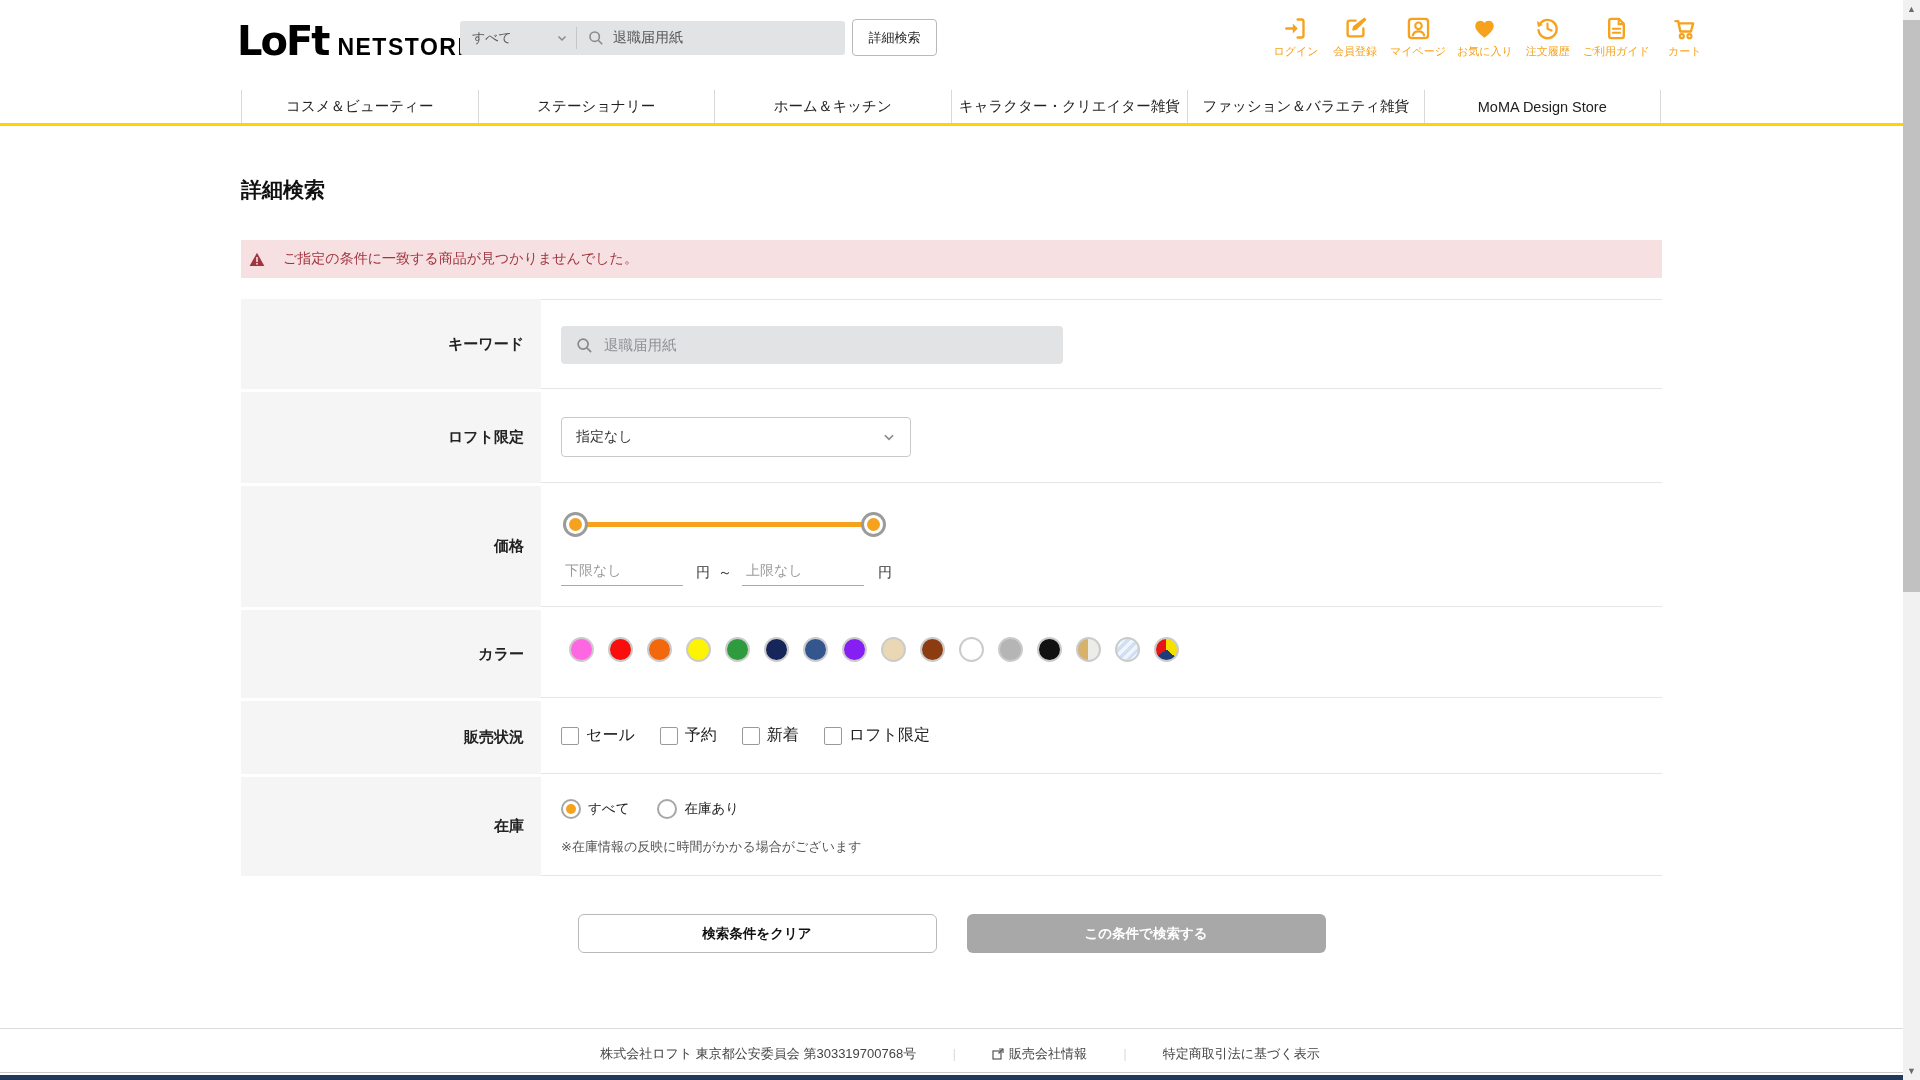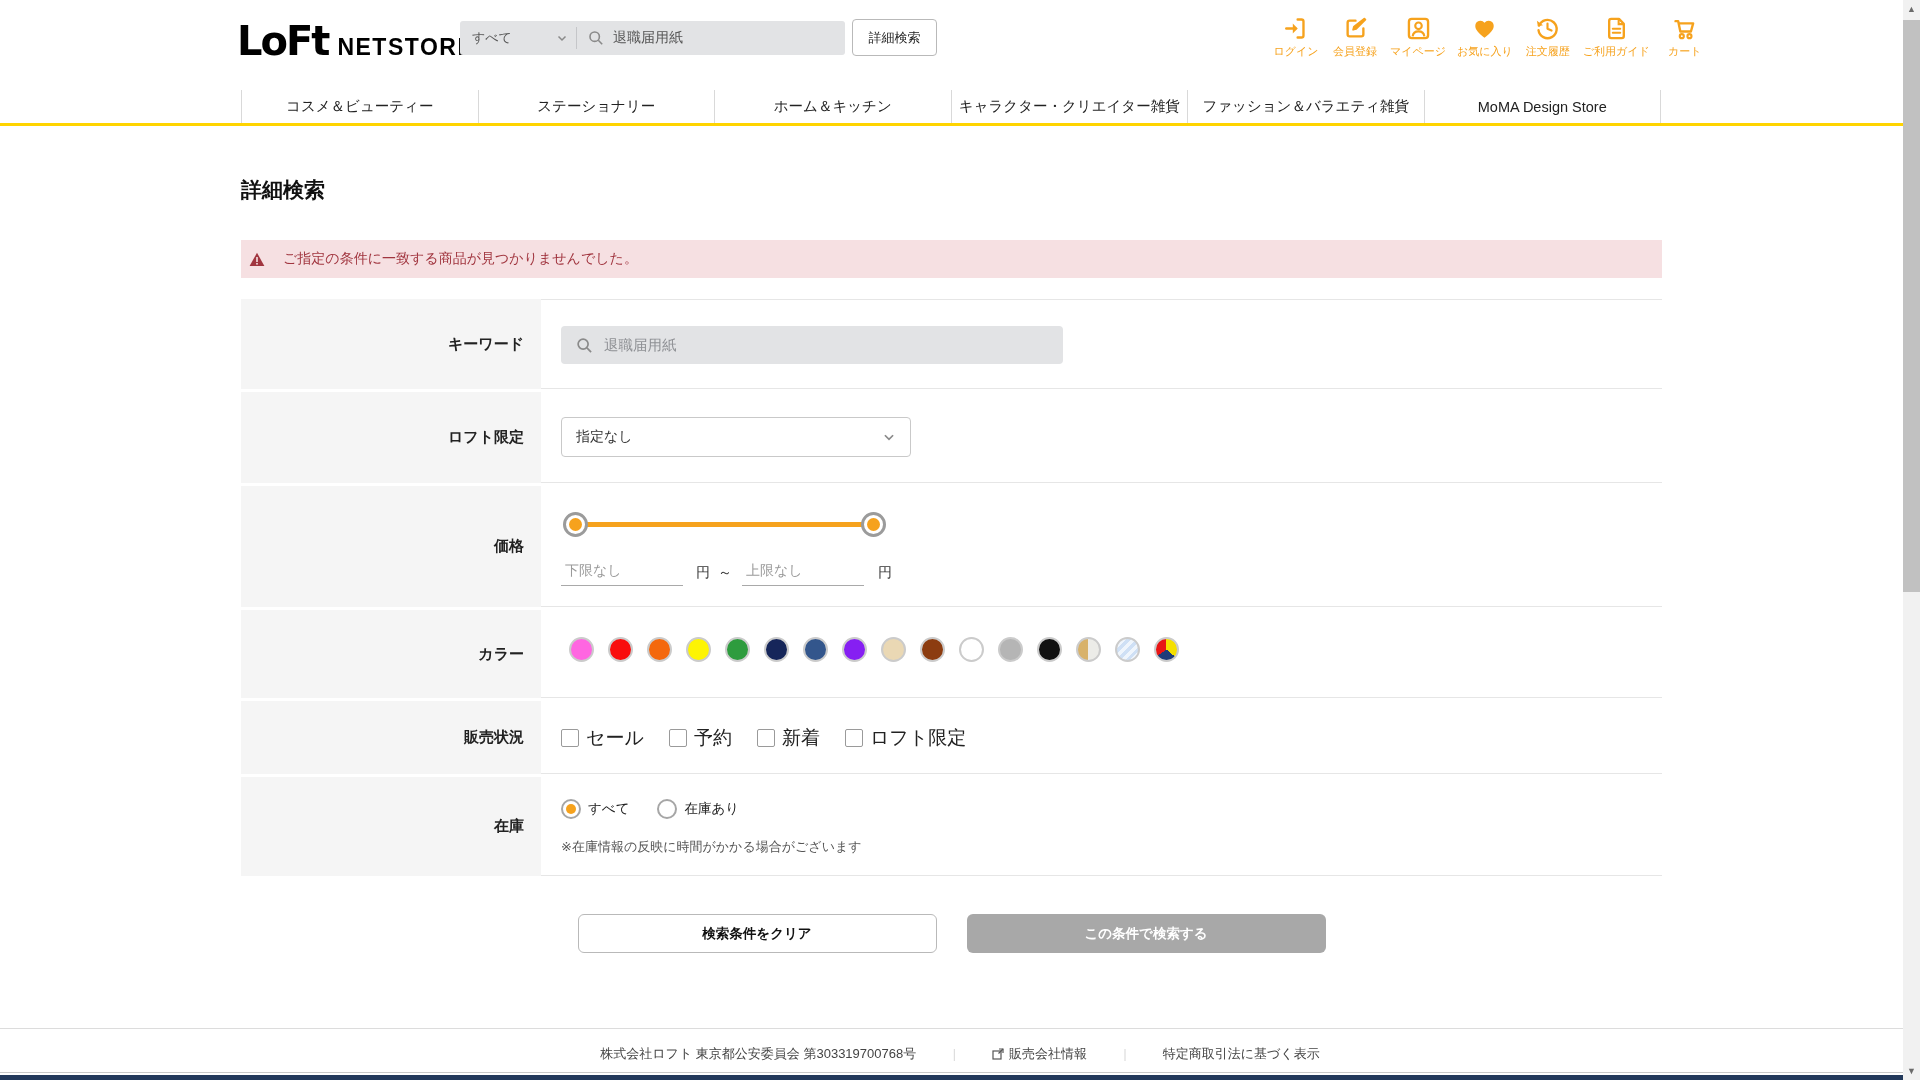--- a/index.html
+++ b/index.html
@@ -52,21 +52,21 @@
   .price-inputs { position:absolute; left:20px; top:76px; display:flex; align-items:flex-end; font-size:14px; color:#333; }
   .pu { width:122px; border-bottom:1px solid #A9A9A9; color:#9A9A9A; font-size:14px; padding:0 2px 5px 4px; cursor:text; }
   .yen1{ margin:0 8px 4px 13px; } .tilde{ margin:0 10px 4px 0; } .yen2{ margin:0 0 4px 14px; }
 
   .swatches { display:flex; gap:14px; margin-top:27px; margin-left:8px; }
   .swatch { width:25px; height:25px; border:2px solid #CBCBCB; border-radius:50%; padding:2px; background-clip:content-box !important; cursor:pointer; }
 
   .checks { display:flex; gap:25px; margin-top:24px; }
   .check { display:flex; align-items:center; cursor:pointer; }
   .box { width:18px; height:18px; border:1.5px solid #9A9A9A; border-radius:2px; background:#fff; }
-  .check span { font-size:19px; color:#222; margin-left:7px; }
+  .check span { font-size:16px; color:#222; margin-left:7px; }
 
   .radios { display:flex; gap:28px; margin-top:22px; }
   .radio { display:flex; align-items:center; cursor:pointer; }
   .rb { width:20px; height:20px; border:2px solid #A6A6A6; border-radius:50%; background:#fff; display:flex; align-items:center; justify-content:center; }
   .rb.on::after { content:""; width:10px; height:10px; border-radius:50%; background:#F6A21D; }
   .radio span { font-size:13.5px; color:#222; margin-left:7px; }
   .stock-note { margin-top:19px; font-size:13px; color:#555; }
 
   .btn-row { margin-top:35px; display:flex; justify-content:center; gap:30px; }
   .btn-clear { width:359px; height:39px; background:#fff; border:1px solid #B9B9B9; border-radius:6px; font-size:13.5px; font-weight:700; color:#111; display:flex; align-items:center; justify-content:center; cursor:pointer; }

